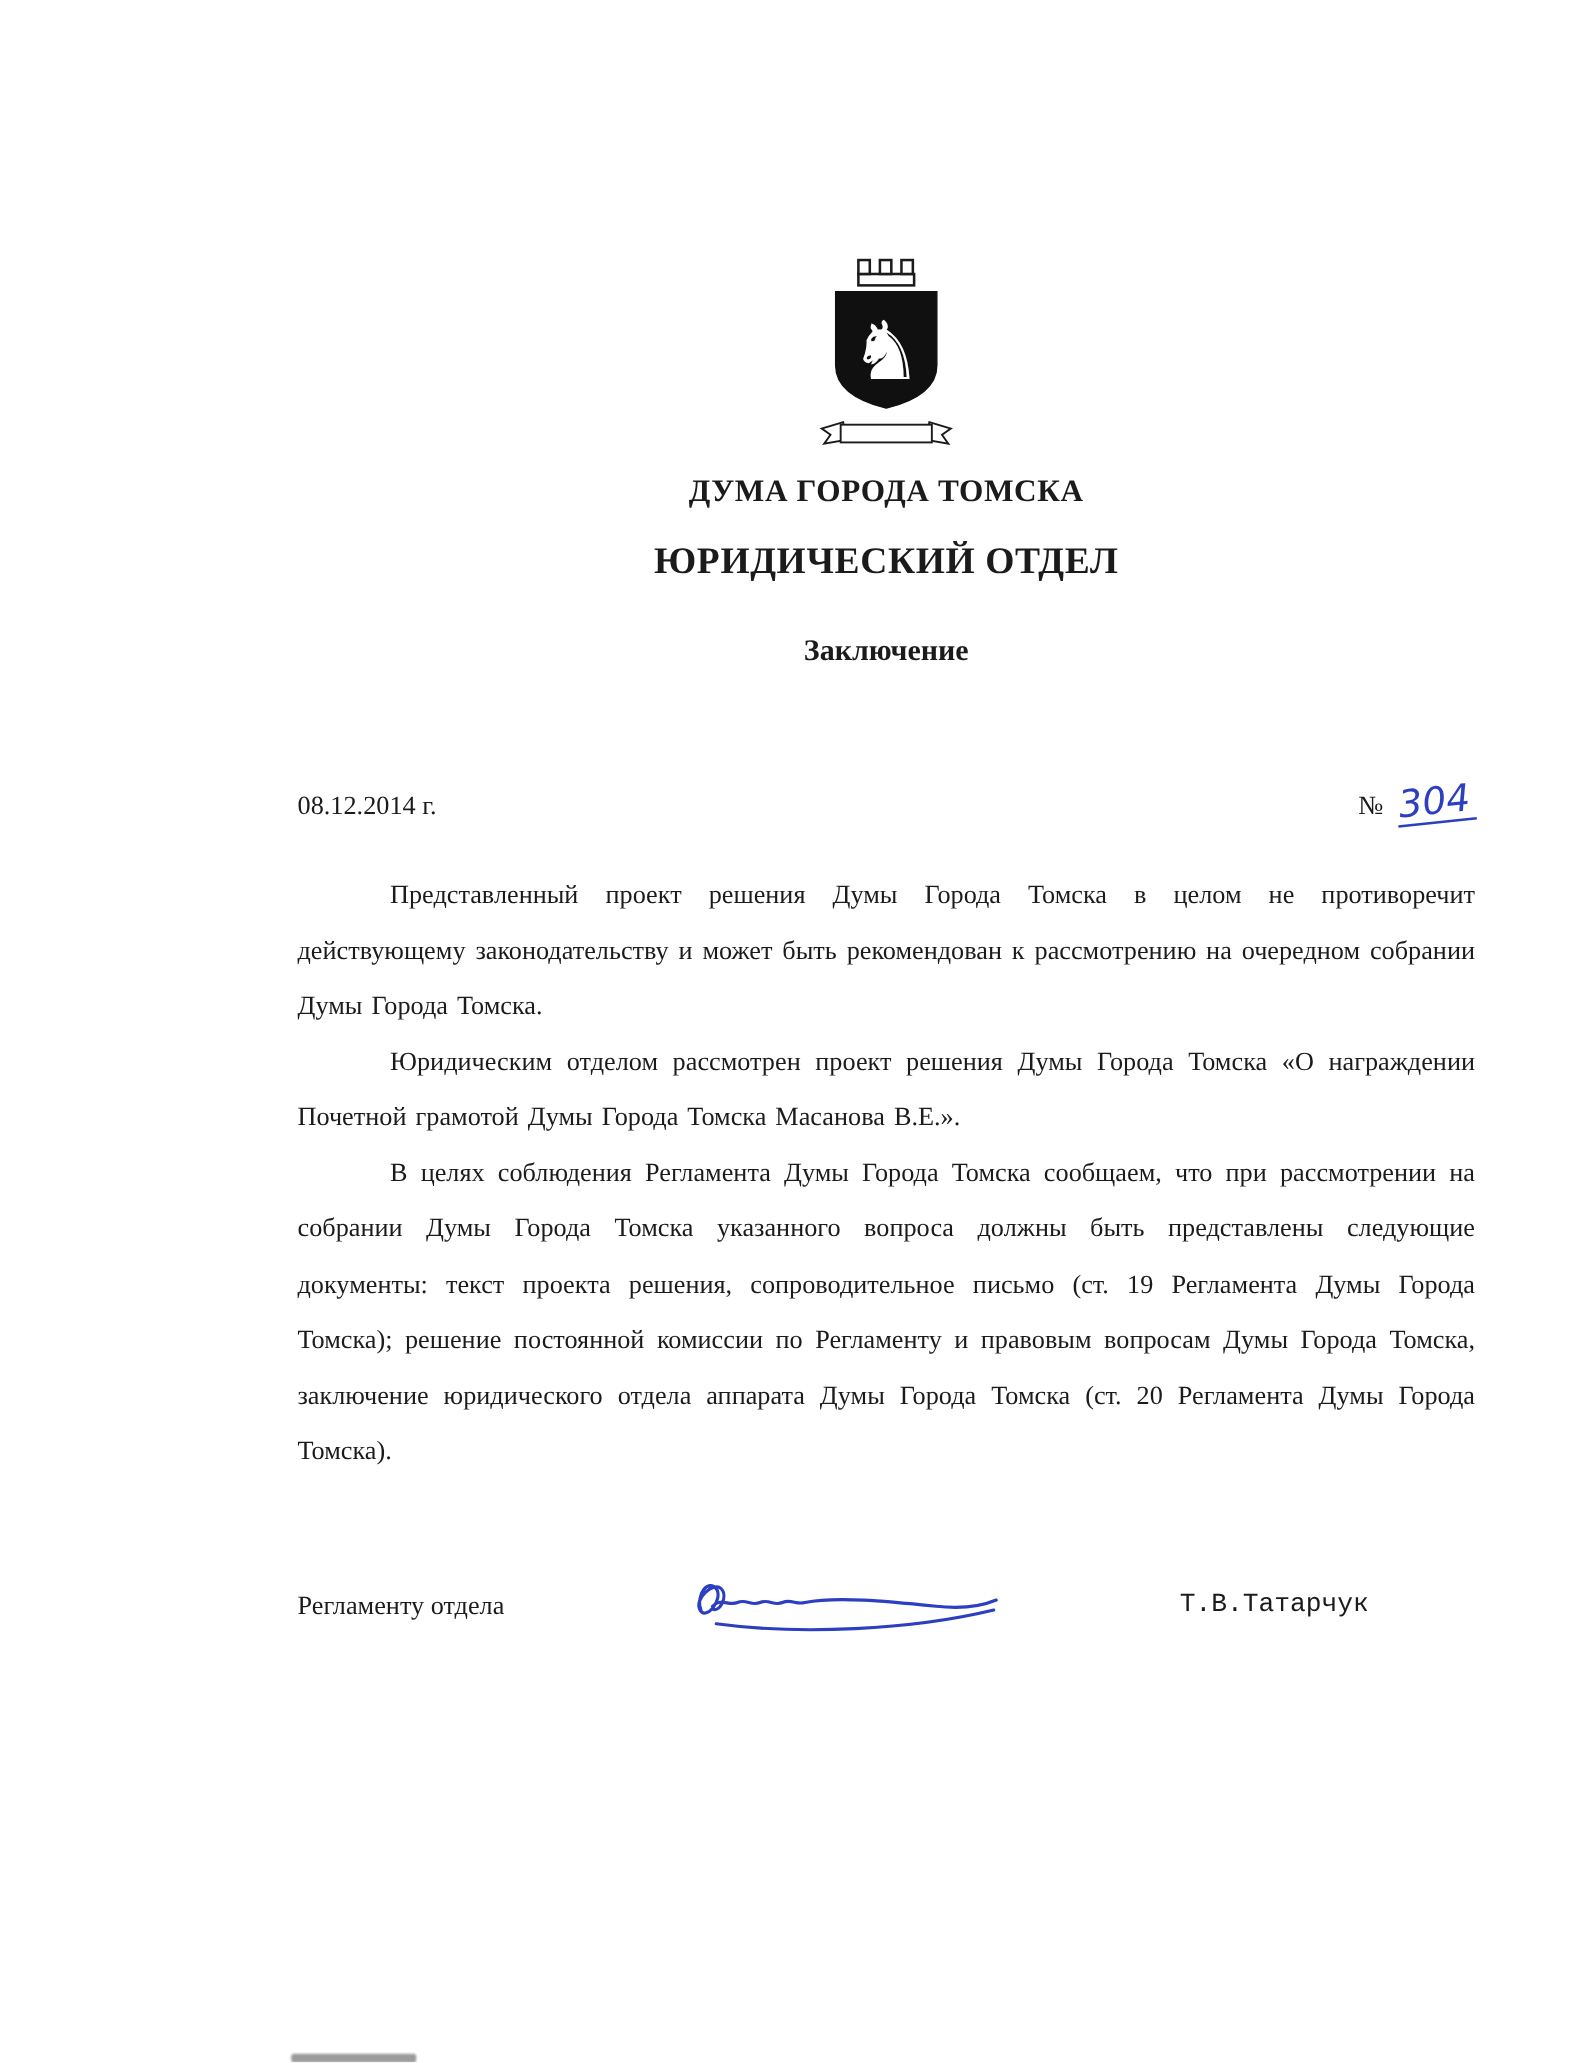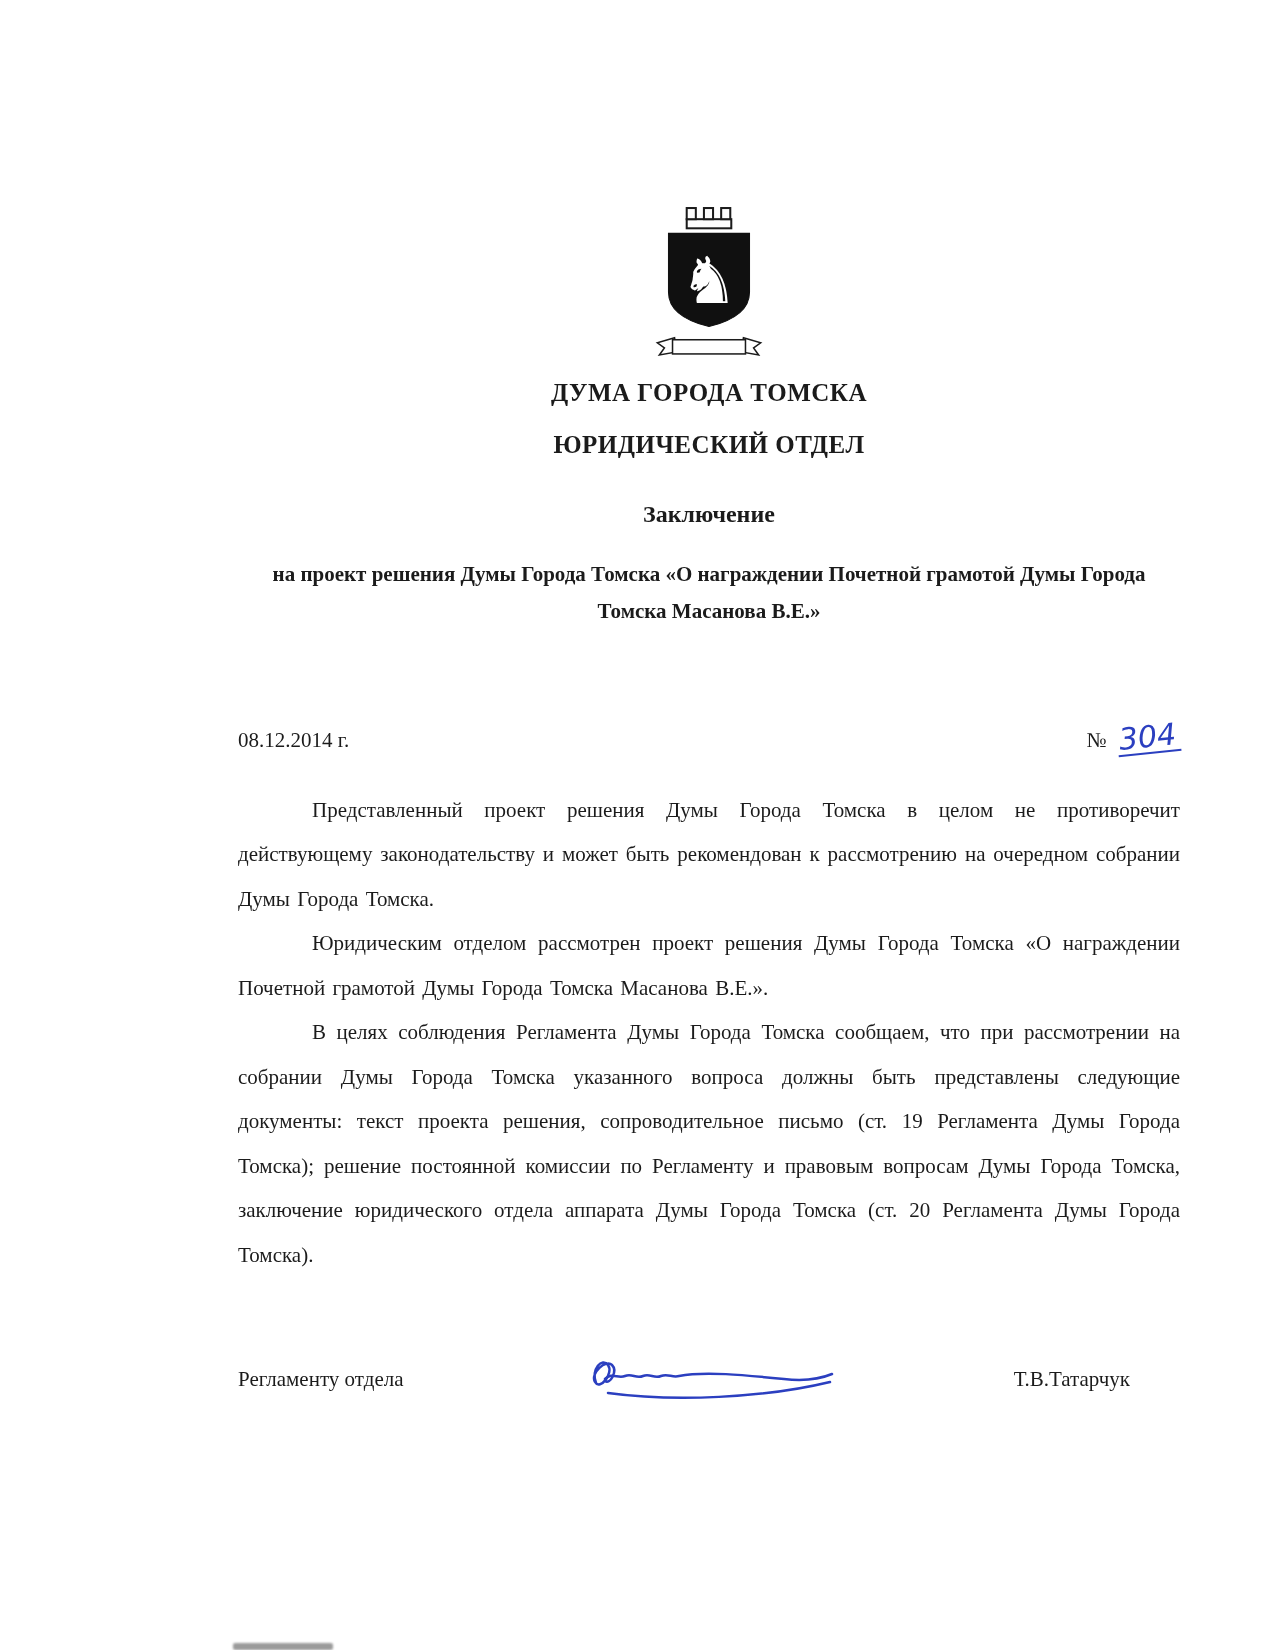--- a/index.html
+++ b/index.html
@@ -25,21 +25,21 @@
   .org-line1 {
     text-align: center;
     font-weight: bold;
     font-size: 25px;
     letter-spacing: 0.5px;
     margin-top: 16px;
   }
   .org-line2 {
     text-align: center;
     font-weight: bold;
-    font-size: 25px;
+    font-size: 30px;
     letter-spacing: 0.5px;
     margin-top: 24px;
   }
   .doc-title {
     text-align: center;
     font-weight: bold;
     font-size: 24px;
     margin-top: 42px;
   }
   .doc-subject {
@@ -93,21 +93,22 @@
     white-space: nowrap;
   }
   .sign-autograph {
     flex: 1;
     display: flex;
     justify-content: center;
     align-items: center;
   }
   .sign-name {
     white-space: nowrap;
-    margin-right: 50px;
+    margin-right: 85px;
+    font-family: Liberation Mono, monospace;
   }
   .scan-artifact {
     position: absolute;
     left: 233px;
     bottom: 0;
     width: 100px;
     height: 7px;
     background: #4a4a4a;
     opacity: 0.55;
     border-radius: 2px;
@@ -134,21 +135,20 @@
         <path d="M94,131 l17,5 -7,5 5,7 -17,-3 z"></path>
         <rect x="24" y="133" width="72" height="14"></rect>
       </g>
     </svg>
   </div>
 
   <div class="org-line1">ДУМА ГОРОДА ТОМСКА</div>
   <div class="org-line2">ЮРИДИЧЕСКИЙ ОТДЕЛ</div>
 
   <div class="doc-title">Заключение</div>
-  <div class="doc-subject">на проект решения Думы Города Томска «О награждении Почетной грамотой Думы Города Томска Масанова В.Е.»</div>
 
   <div class="date-line">
     <span>08.12.2014 г.</span>
     <span class="doc-number">
       <span>№</span>
       <span class="doc-number-value">304</span>
     </span>
   </div>
 
   <div class="body-text">

